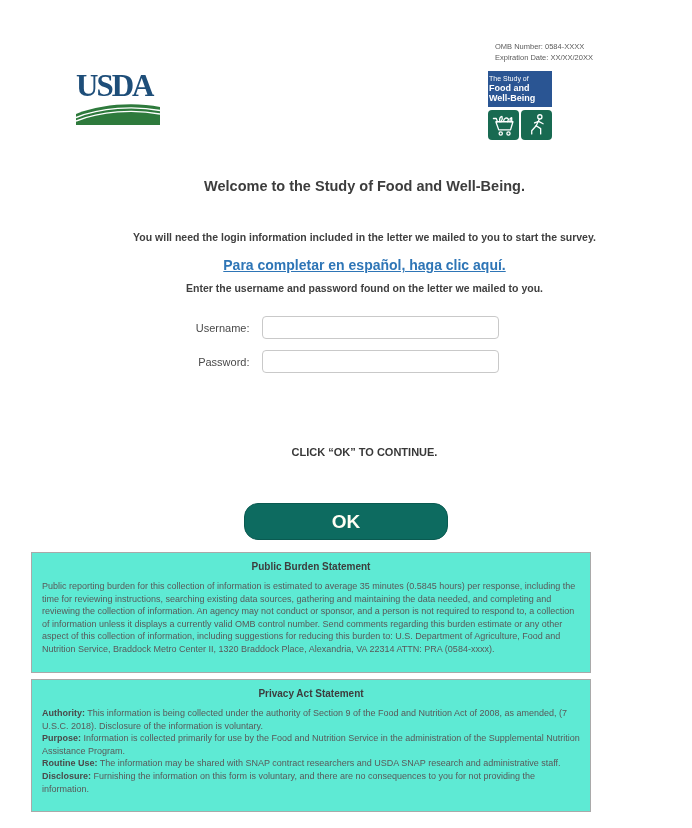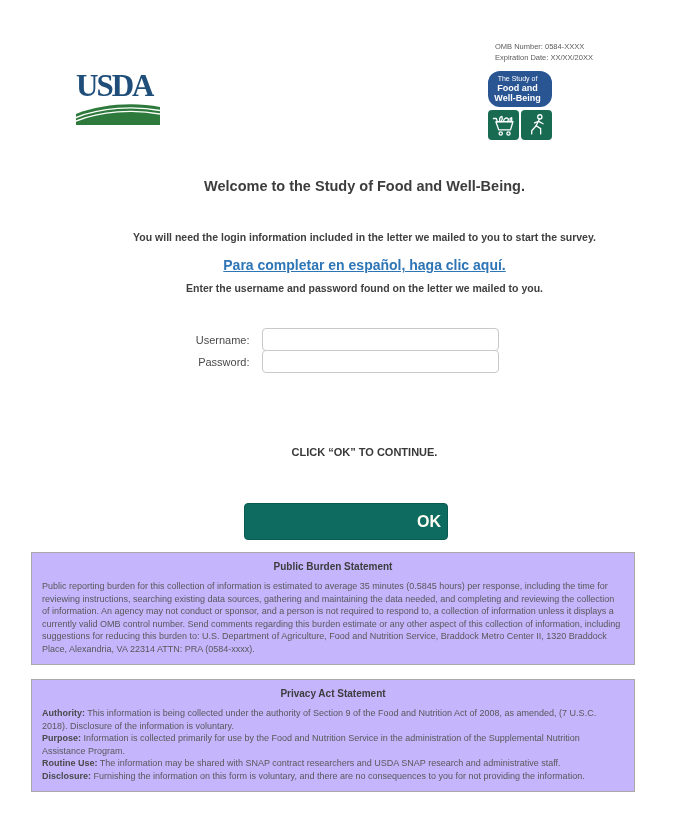--- a/index.html
+++ b/index.html
@@ -11,57 +11,57 @@
   
   .omb{position:absolute;left:495px;top:41px;font-size:7.5px;line-height:11px;color:#5b5b5b;}
   .usda-logo{position:absolute;left:76px;top:72px;width:84px;}
   .usda-text{
     font-family:"Liberation Serif","DejaVu Serif",serif;font-weight:700;
     font-size:31px;line-height:28px;color:#1e4e79;letter-spacing:-2px;white-space:nowrap;
   }
   .usda-field{display:block;margin-top:-1px;}
   .study-logo{position:absolute;left:488px;top:71px;width:64px;}
   .study-blue{
-    background:#2a5593;border-radius:12px;color:#ffffff;text-align:center;
+    background:#2a5593;border-radius:0;color:#ffffff;text-align:left;
     padding:3px 6px 4px 1px;
   }
   .study-blue .l1{font-size:7px;line-height:9px;font-weight:400;}
   .study-blue .l2,.study-blue .l3{font-size:9px;line-height:10px;font-weight:700;}
   .study-icons{display:flex;gap:2px;margin-top:3px;}
   .study-icons .sq{
     width:31px;height:30px;background:#186a51;border-radius:4px;
     display:flex;align-items:center;justify-content:center;
   }
   
   .tc{position:absolute;left:0;right:0;text-align:center;margin:0;padding-left:37px;}
   .heading{top:178px;font-size:14.5px;font-weight:700;color:#3d3d3d;}
   .intro{top:231px;font-size:10.5px;font-weight:700;}
   .spanish-wrap{top:256px;}
   .spanish{color:#2e75b6;font-size:14px;font-weight:700;text-decoration:underline;cursor:pointer;}
   .instruction{top:282px;font-size:10.5px;font-weight:700;}
   
   .form-row{position:absolute;left:0;right:0;display:flex;justify-content:center;align-items:center;}
-  .row-username{top:328px;}
+  .row-username{top:316px;}
   .row-password{top:350px;}
   .form-row label{width:56px;text-align:right;margin-right:12px;font-size:11px;color:#4a4a4a;}
   .form-row input{
     width:223px;height:21px;border:1px solid #c9c9c9;border-radius:4px;
     background:#ffffff;outline:none;font-size:11px;padding:0 6px;color:#404040;
   }
   .click-ok{top:446px;font-size:11px;font-weight:700;color:#383838;}
   .help{top:474px;font-size:11px;font-weight:700;}
   .ok-button{
     position:absolute;top:503px;left:50%;transform:translateX(-50%);
-    width:204px;height:37px;background:#0d6b60;border:1px solid #0a5a51;border-radius:4px;
-    color:#fffef4;font-family:"Liberation Sans",sans-serif;font-size:16px;font-weight:700;cursor:pointer;text-align:right;
+    width:204px;height:37px;background:#0d6b60;border:1px solid #0a5a51;border-radius:14px;
+    color:#fffef4;font-family:"Liberation Sans",sans-serif;font-size:19px;font-weight:700;cursor:pointer;
   }
   
   .stmt-box{
-    position:absolute;left:31px;width:604px;box-sizing:border-box;
-    border:1px solid #a9a9a9;background:#c4b5fd;padding:5px 10px 8px 10px;
+    position:absolute;left:31px;width:560px;box-sizing:border-box;
+    border:1px solid #a9a9a9;background:#5eead4;padding:5px 10px 16px 10px;
   }
   .box-burden{top:552px;}
   .box-privacy{top:679px;}
   .stmt-title{font-size:10px;font-weight:700;text-align:center;color:#3d3d3d;margin:3px 0 8px 0;}
   .stmt-body{font-size:9px;line-height:1.4;color:#595959;text-align:left;margin:0;}
   .priv-item b{color:#4a4a4a;}
   svg{display:block;}
 </style>
 </head>
 <body>

